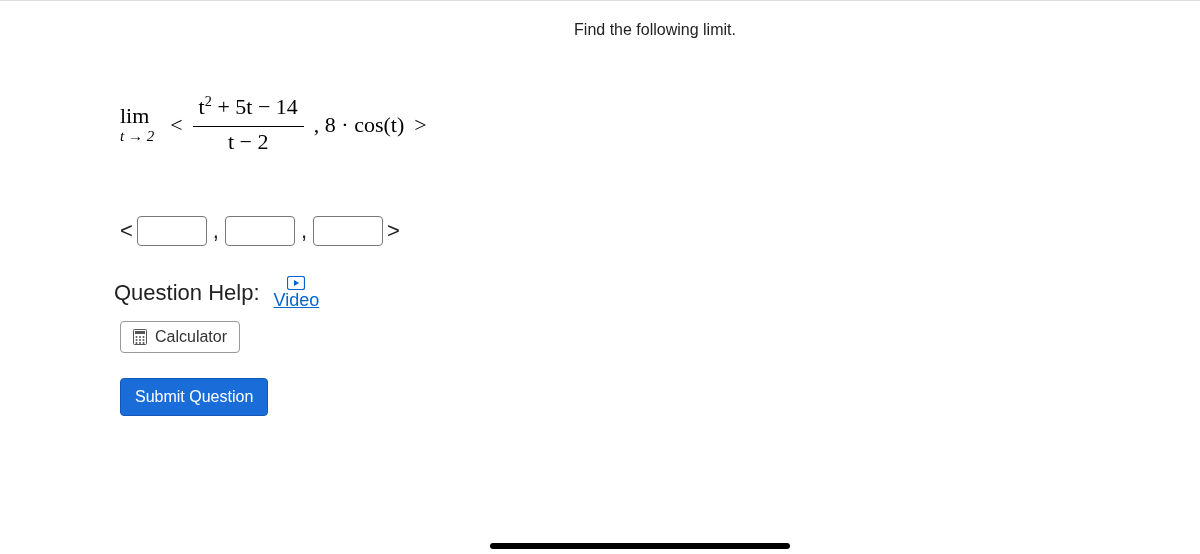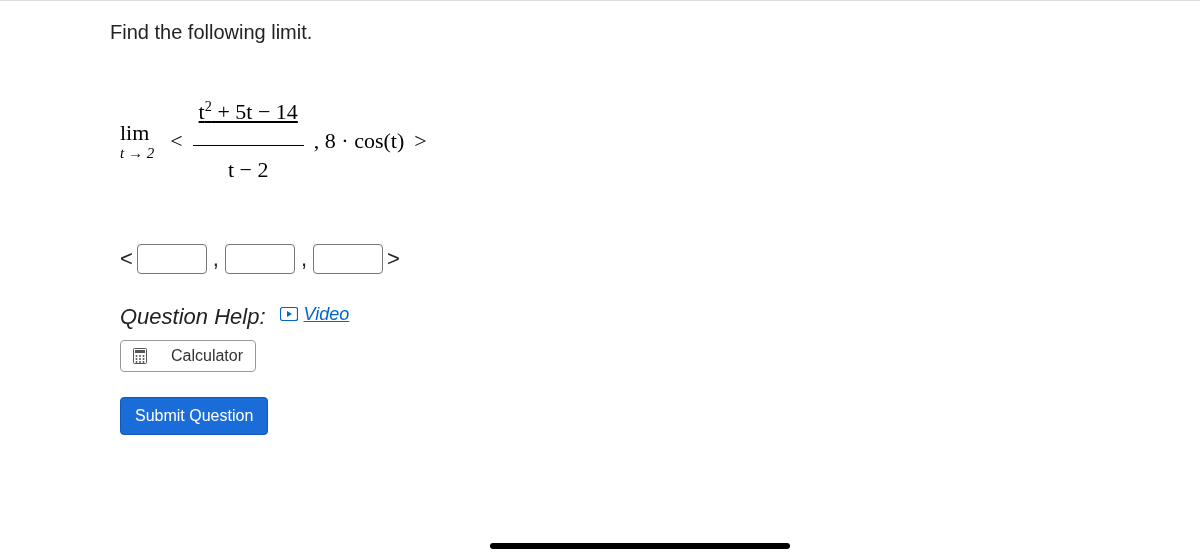--- a/index.html
+++ b/index.html
@@ -10,23 +10,24 @@
     body {
       font-family: Arial, Helvetica, sans-serif;
       background: #fff;
       padding: 20px 0 0 110px;
       width: 1200px;
       height: 554px;
       position: relative;
       border-top: 1px solid #ddd;
     }
     .prompt {
-      font-size: 20px;
+      font-size: 16px;
       color: #222;
       margin-bottom: 55px;
+      text-align: center;
     }
     .math-expression {
       font-family: "Times New Roman", Times, serif;
       font-size: 22px;
       display: flex;
       align-items: center;
       gap: 10px;
       margin-bottom: 60px;
       margin-left: 10px;
     }
@@ -44,27 +45,25 @@
       font-style: italic;
     }
     .fraction {
       display: inline-flex;
       flex-direction: column;
       align-items: center;
       vertical-align: middle;
       line-height: 1.2;
     }
     .fraction .num {
-      padding: 0 6px 20px 6px;
+      padding: 0 6px 6px 6px;
       border-bottom: 1.5px solid #000;
-      text-decoration: underline;
     }
     .fraction .den {
       padding: 2px 6px 0 6px;
-      margin-top: 9px;
     }
     sup {
       font-size: 0.65em;
       vertical-align: super;
       line-height: 0;
     }
     .answer-row {
       display: flex;
       align-items: center;
       font-size: 24px;
@@ -88,44 +87,44 @@
       font-family: Arial, sans-serif;
       font-size: 22px;
     }
     .answer-row .comma {
       font-size: 22px;
       margin: 0 2px;
     }
     .help-row {
       font-size: 22px;
       color: #222;
-      margin-left: 10px;
-      display: flex;
-      align-items: flex-start;
+      margin-left: 4px;
+      display: flex;
+      align-items: center;
       gap: 14px;
       margin-bottom: 10px;
-      font-style: italic;
     }
     .video-link {
       display: inline-flex;
       align-items: center;
-      gap: 6px;
+      gap: 0;
       color: #0066cc;
       text-decoration: underline;
       font-size: 18px;
       cursor: pointer;
+      flex-direction: column;
     }
     .video-icon {
       display: inline-flex;
       align-items: center;
     }
     .calculator-btn {
       display: inline-flex;
       align-items: center;
-      gap: 24px;
+      gap: 8px;
       background: #fff;
       border: 1px solid #999;
       border-radius: 4px;
       padding: 6px 12px;
       font-size: 16px;
       color: #333;
       cursor: pointer;
       margin-left: 10px;
       margin-bottom: 25px;
     }

